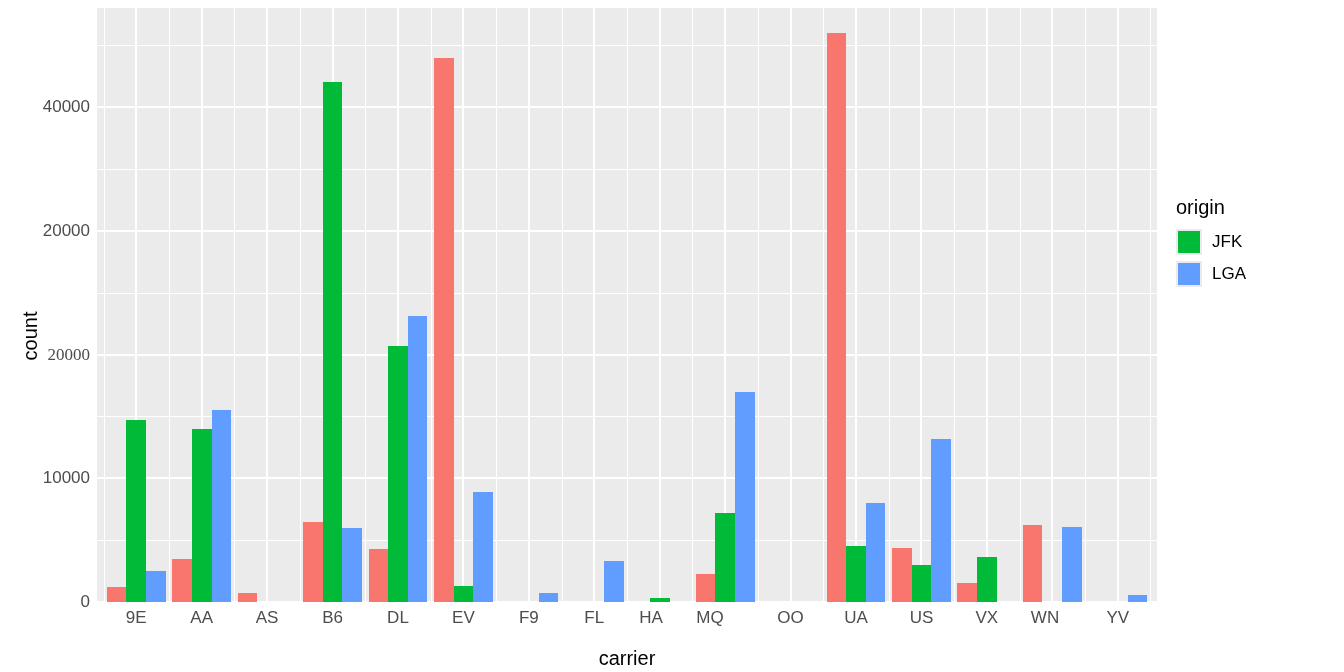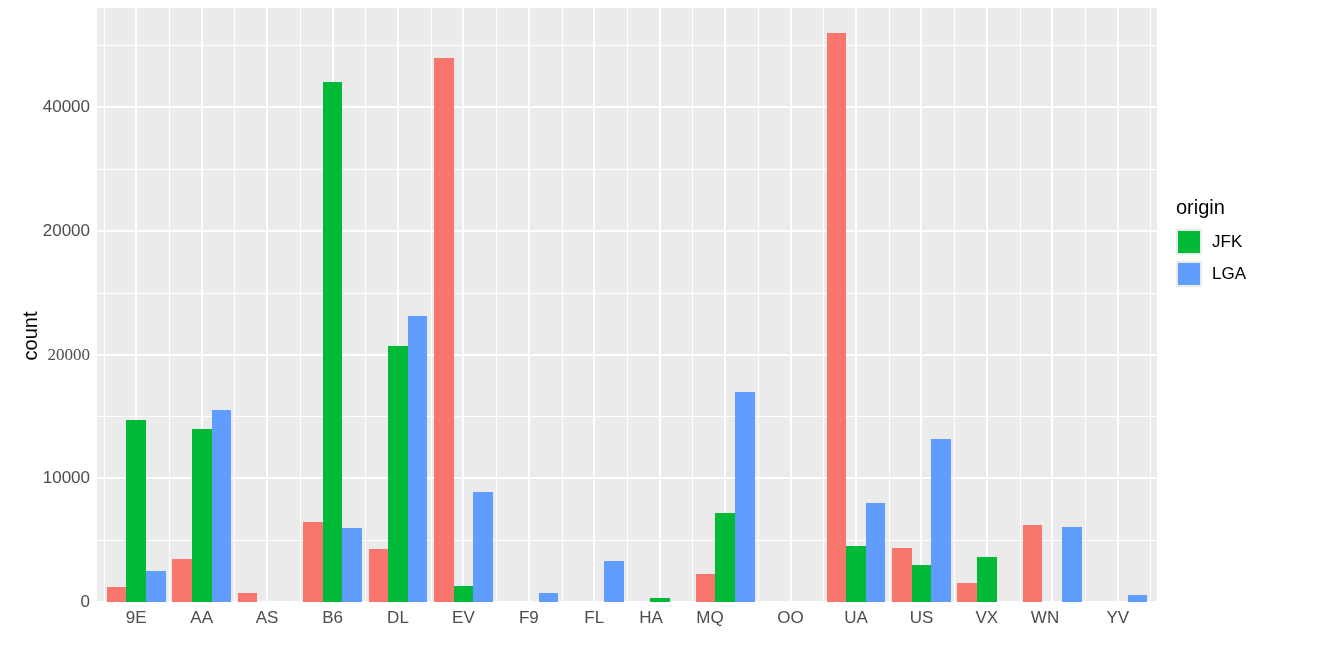--- a/index.html
+++ b/index.html
@@ -221,20 +221,21 @@
       <div style="left: 554px;">HA</div>
       <div style="left: 613px;">MQ</div>
       <div style="left: 693.58px;">OO</div>
       <div style="left: 759.012px;">UA</div>
       <div style="left: 824.444px;">US</div>
       <div style="left: 889.877px;">VX</div>
       <div style="left: 948px;">WN</div>
       <div style="left: 1020.74px;">YV</div>
     </div>
 
+  <div class="xaxis-title">carrier</div>
 
   <div class="legend">
     <div class="legend-title">origin</div>
     <div id="legend-items">
         <div class="legend-item">
           <div class="legend-key" style="background: rgb(235, 235, 235); position: relative;">
             <div style="position: absolute; inset: 2px; background: rgb(0, 186, 56);"></div>
           </div>
           <span>JFK</span>
         </div>

